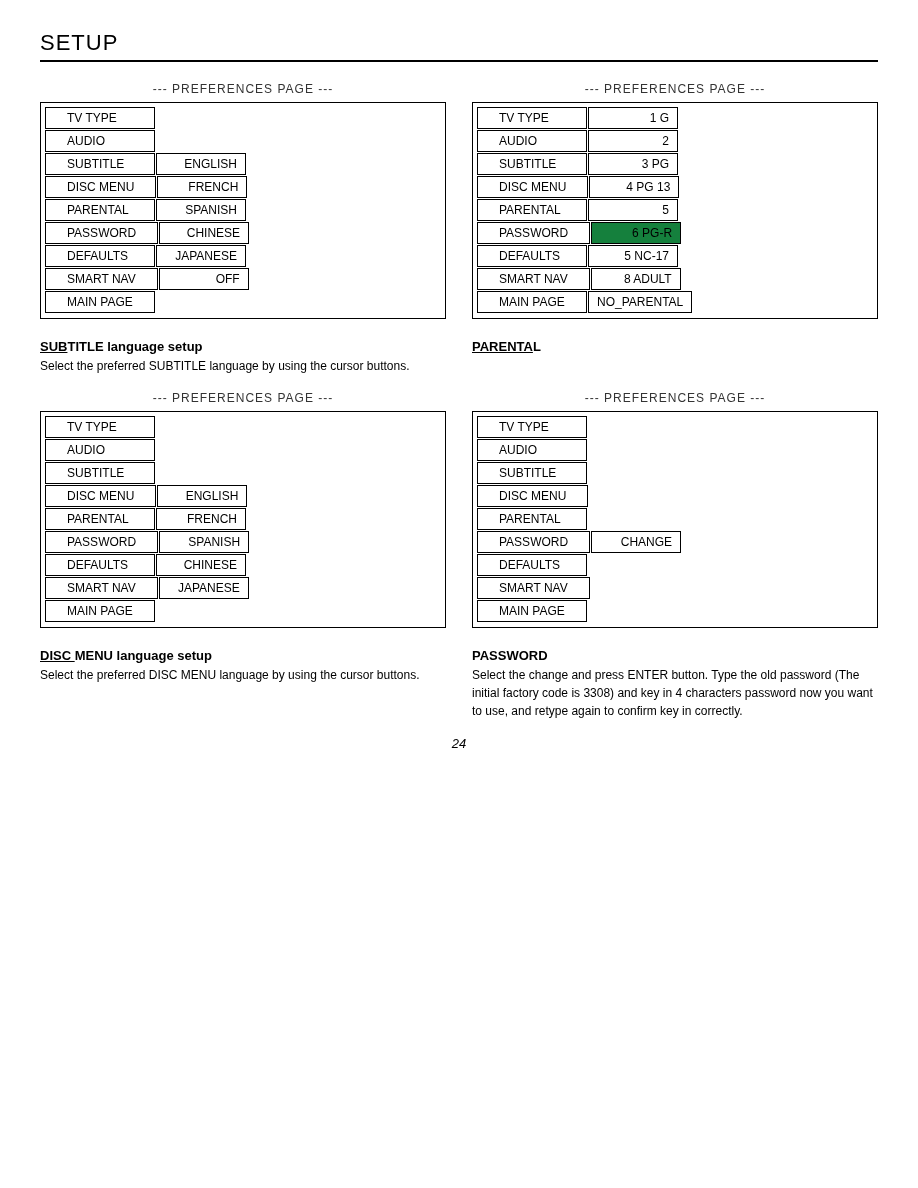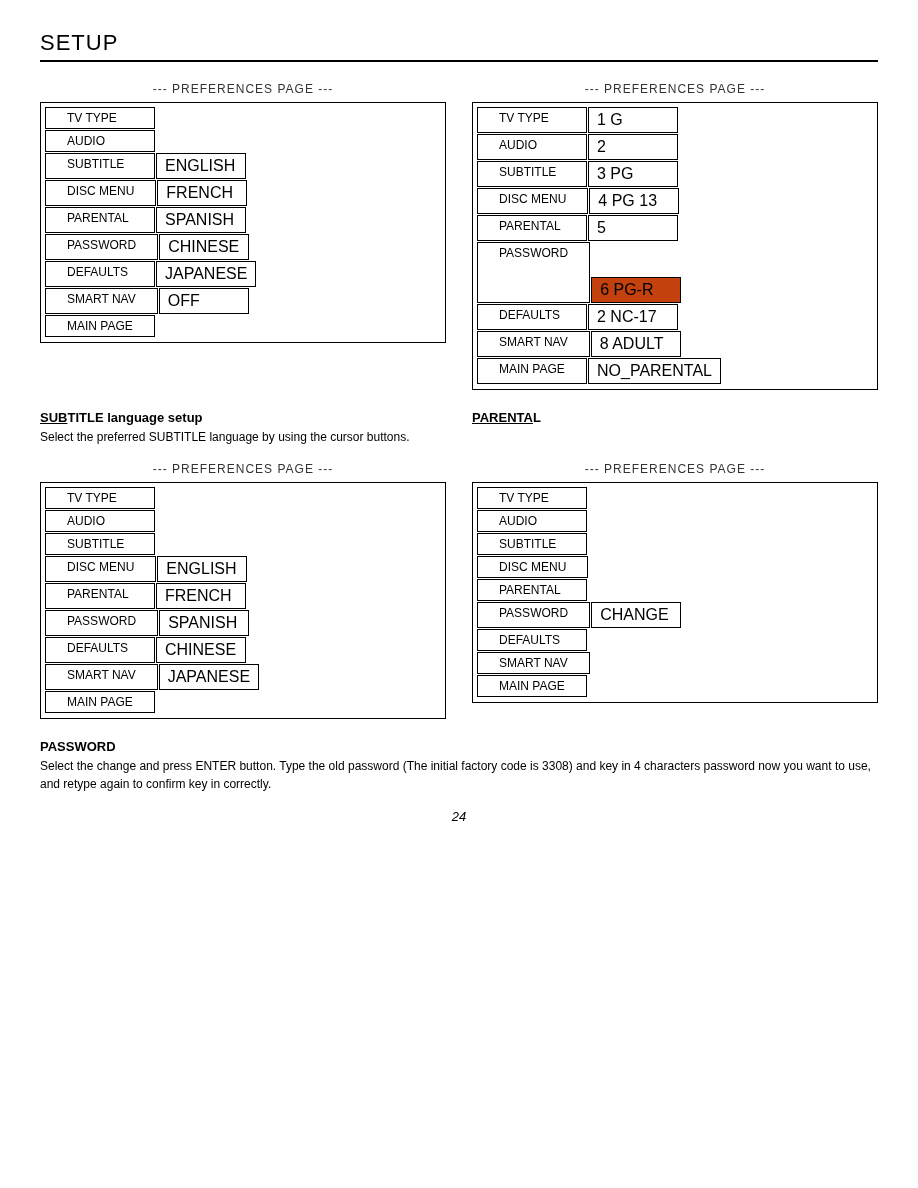--- a/index.html
+++ b/index.html
@@ -50,27 +50,27 @@
       border: 1px solid #000;
       padding: 3px 21px;
       min-width: 110px;
       font-size: 12px;
       background: #fff;
     }
     .menu-value {
       border: 1px solid #000;
       padding: 3px 8px;
       min-width: 90px;
-      font-size: 16px;
+      font-size: 12px;
       background: #fff;
       margin-left: 1px;
+      text-align: right;
     }
     .menu-value.highlighted {
-      background: #c2410c;
-      margin-top: 35px;
+      background: #15803d;
     }
     .desc-section {
       margin-top: 8px;
       margin-bottom: 16px;
     }
     .desc-title {
       font-size: 13px;
       font-weight: bold;
       margin-bottom: 3px;
     }
@@ -157,21 +157,21 @@
       <div class="menu-row">
         <div class="menu-item">PARENTAL</div>
         <div class="menu-value">5</div>
       </div>
       <div class="menu-row">
         <div class="menu-item">PASSWORD</div>
         <div class="menu-value highlighted">6 PG-R</div>
       </div>
       <div class="menu-row">
         <div class="menu-item">DEFAULTS</div>
-        <div class="menu-value">2 NC-17</div>
+        <div class="menu-value">5 NC-17</div>
       </div>
       <div class="menu-row">
         <div class="menu-item">SMART NAV</div>
         <div class="menu-value">8 ADULT</div>
       </div>
       <div class="menu-row">
         <div class="menu-item">MAIN PAGE</div>
         <div class="menu-value">NO_PARENTAL</div>
       </div>
     </div>
@@ -258,18 +258,22 @@
       </div>
       <div class="menu-row">
         <div class="menu-item">MAIN PAGE</div>
       </div>
     </div>
   </div>
 </div>
 
 <div class="two-col desc-section">
   <div class="col">
+    <div class="desc-title"><u>DISC </u>MENU language setup</div>
+    <div class="desc-text">Select the preferred DISC MENU language by using the cursor buttons.</div>
+  </div>
+  <div class="col">
     <div class="desc-title">PASSWORD</div>
     <div class="desc-text">Select the change and press ENTER button.  Type the old password (The initial factory code is 3308) and key in 4 characters password now you want to use, and retype again to confirm key in correctly.</div>
   </div>
 </div>
 
 <div class="page-num">24</div>
 
 </body></html>

